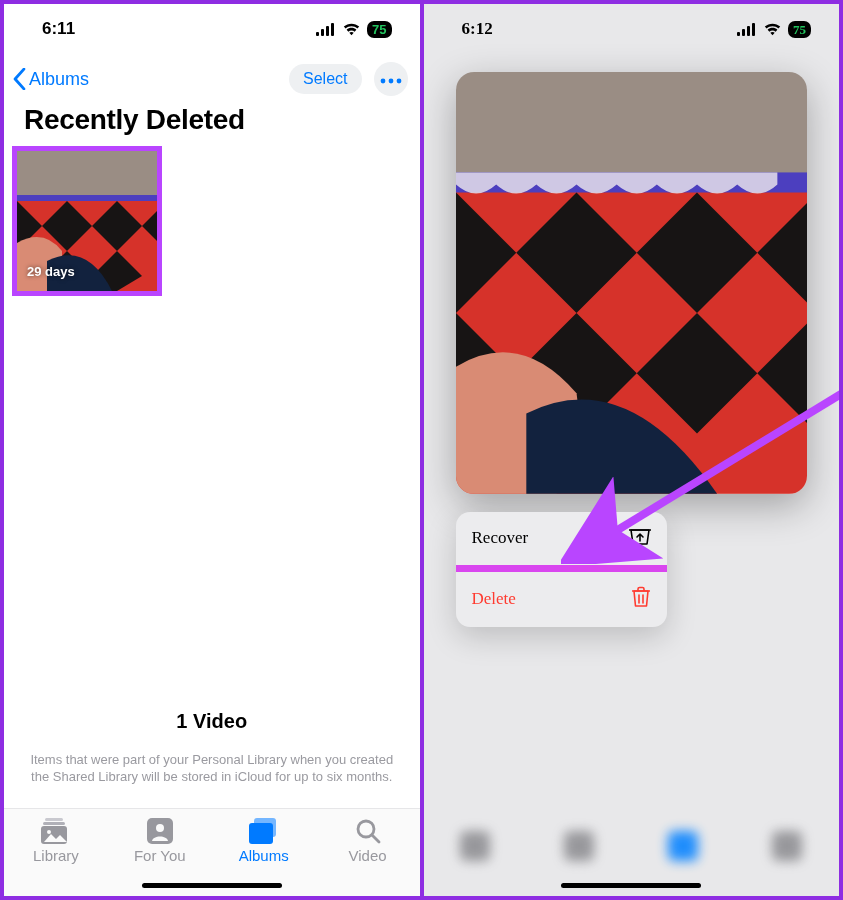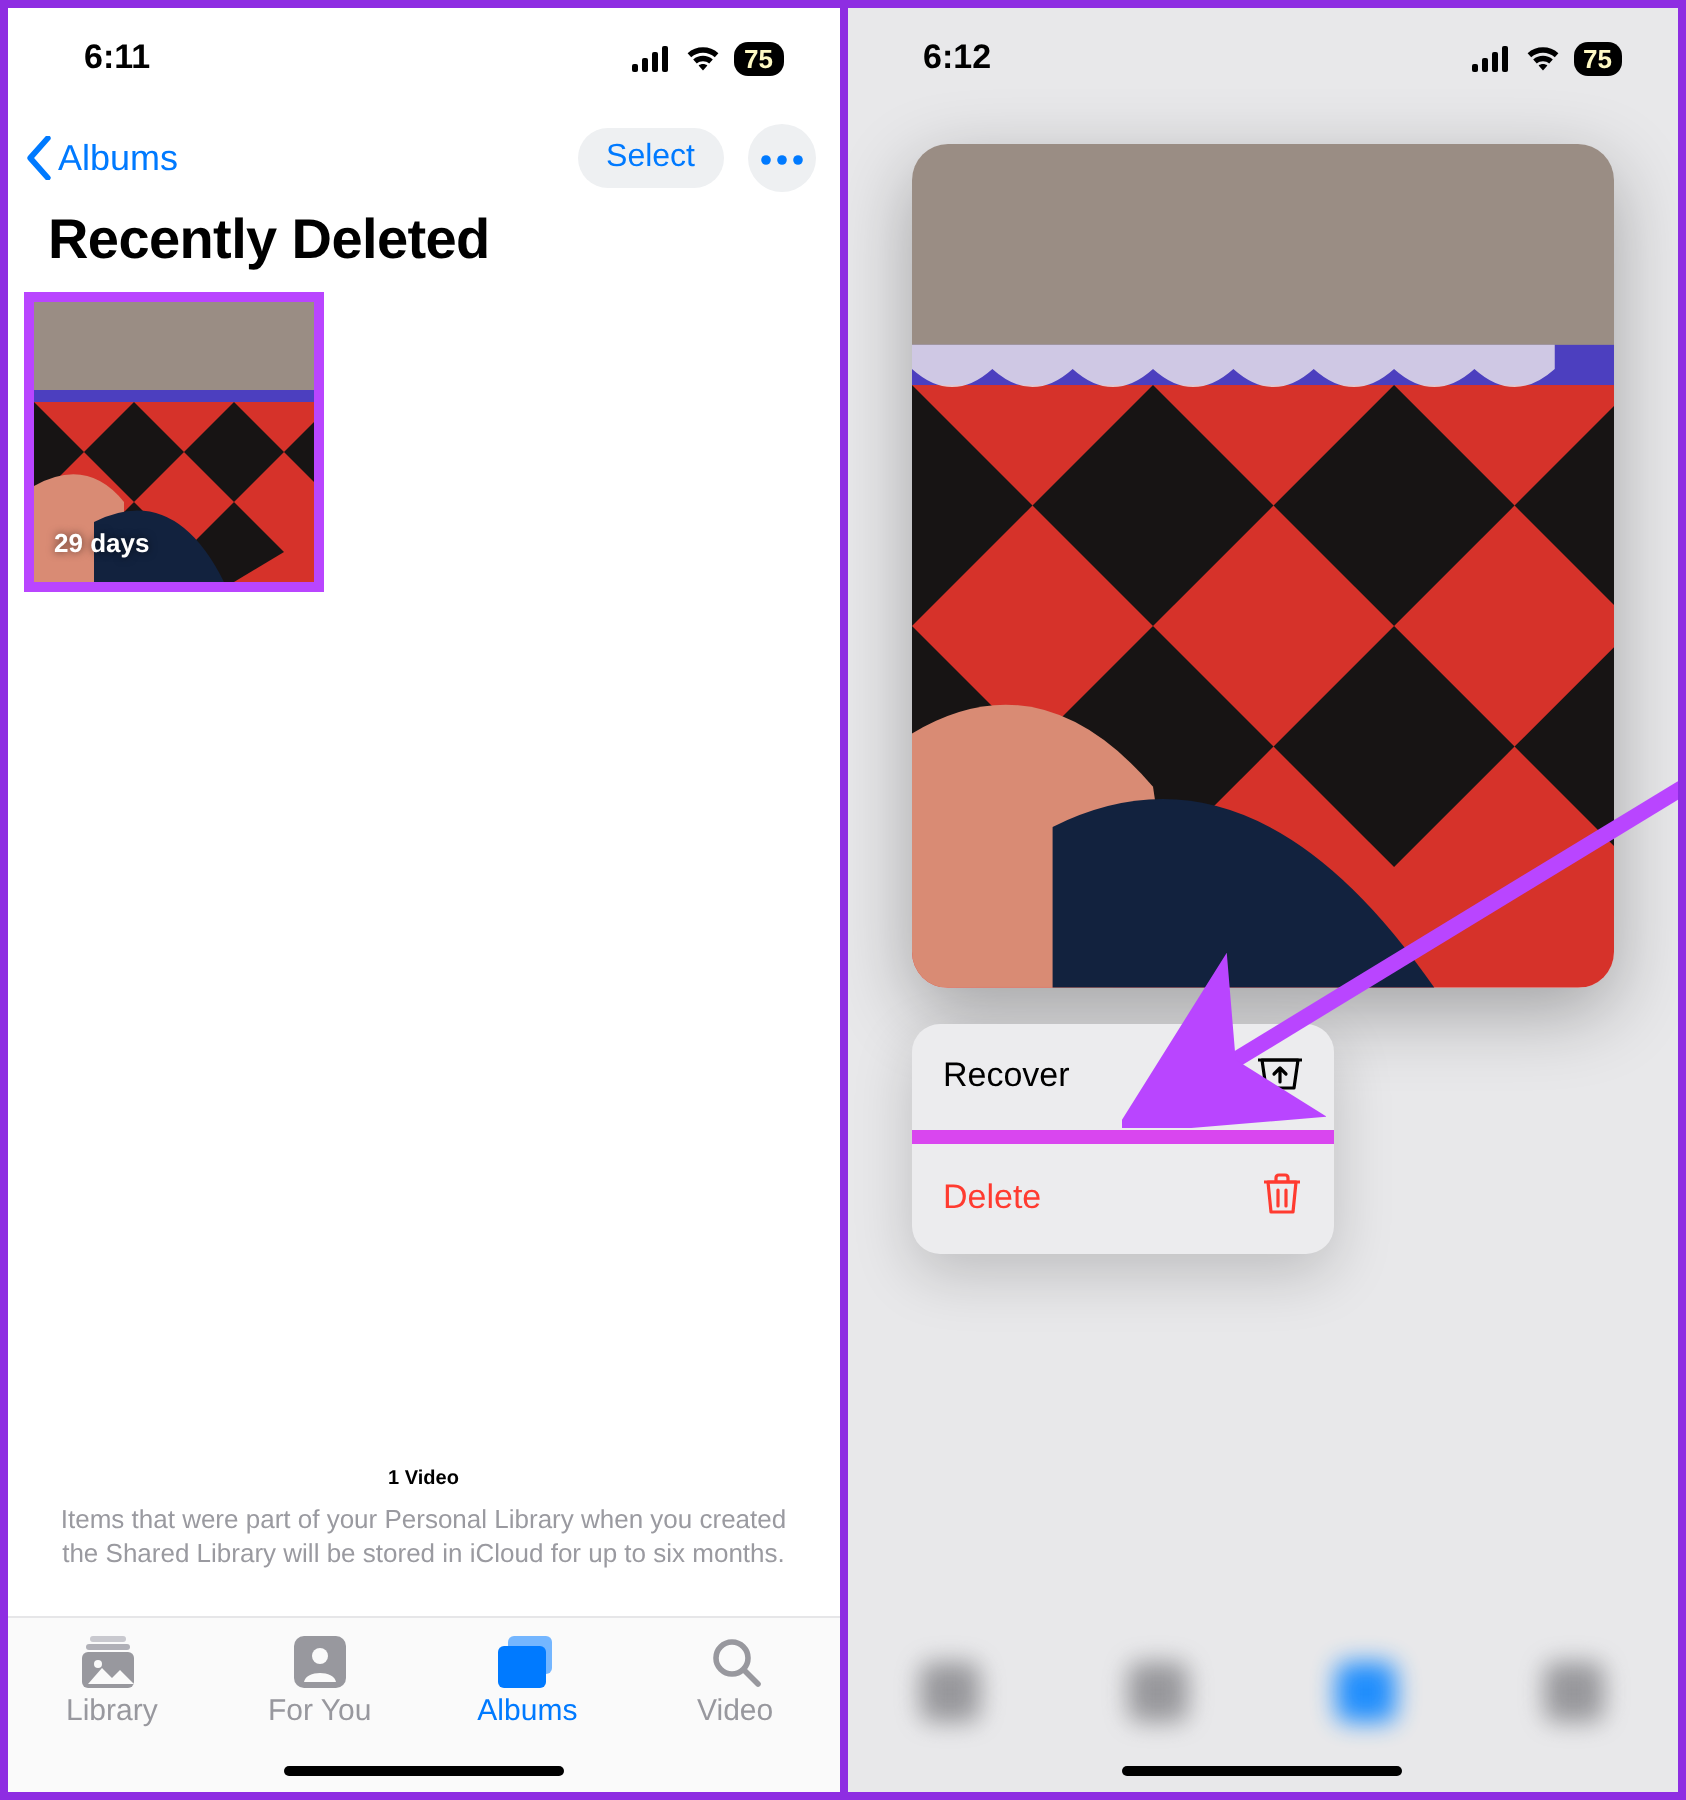--- a/index.html
+++ b/index.html
@@ -10,36 +10,36 @@
     height: 900px;
     display: flex;
   }
   .phone {
     flex: 1;
     border: 4px solid #8e2de2;
     position: relative;
     overflow: hidden;
     background: #fff;
   }
-  .phone + .phone { border-left: none; }
+  .phone + .phone { border-left: none; font-family: Liberation Serif, serif; }
 
   
   .status-bar {
     height: 50px;
     display: flex;
     align-items: center;
     justify-content: space-between;
     padding: 0 28px 0 38px;
     font-size: 17px;
     font-weight: 600;
   }
   .status-right { display: flex; align-items: center; gap: 6px; }
   .signal-icon, .wifi-icon { display:inline-flex; }
   .battery-badge {
-    background: #000; color:#fef9c3; border-radius:7px;
+    background: #000; color:#22c55e; border-radius:7px;
     font-size:13px; font-weight:700; padding:2px 5px 2px 5px;
     display:inline-flex; align-items:center; line-height:1;justify-content:flex-end;
   }
 
   
   .nav-bar {
     display: flex; align-items: center; justify-content: space-between;
     padding: 6px 12px 6px 8px; height: 50px;
   }
   .back-btn { display:flex; align-items:center; color:#007aff; font-size:18px; gap:2px; }
@@ -67,21 +67,21 @@
     text-shadow:0 0 4px rgba(0,0,0,.6);
   }
 
   
   .footer-info {
     position:absolute; left:0; right:0; bottom:100px;
     text-align:center; padding:0 22px;
     font-size:13px; color:#9a9aa0; line-height:1.35;
   }
   .footer-info .count {
-    color:#000; font-weight:600; font-size:10px; margin-bottom:4px; display:block;
+    color:#000; font-weight:600; font-size:20px; margin-bottom:16px; display:block;
   }
   .footer-info p { margin-bottom:10px; }
 
   
   .tab-bar {
     position:absolute; left:0; right:0; bottom:0; height:88px;
     background:#fafafa; border-top:1px solid #e6e6e8;
     display:flex; justify-content:space-around; align-items:flex-start;
     padding-top:8px;
   }

